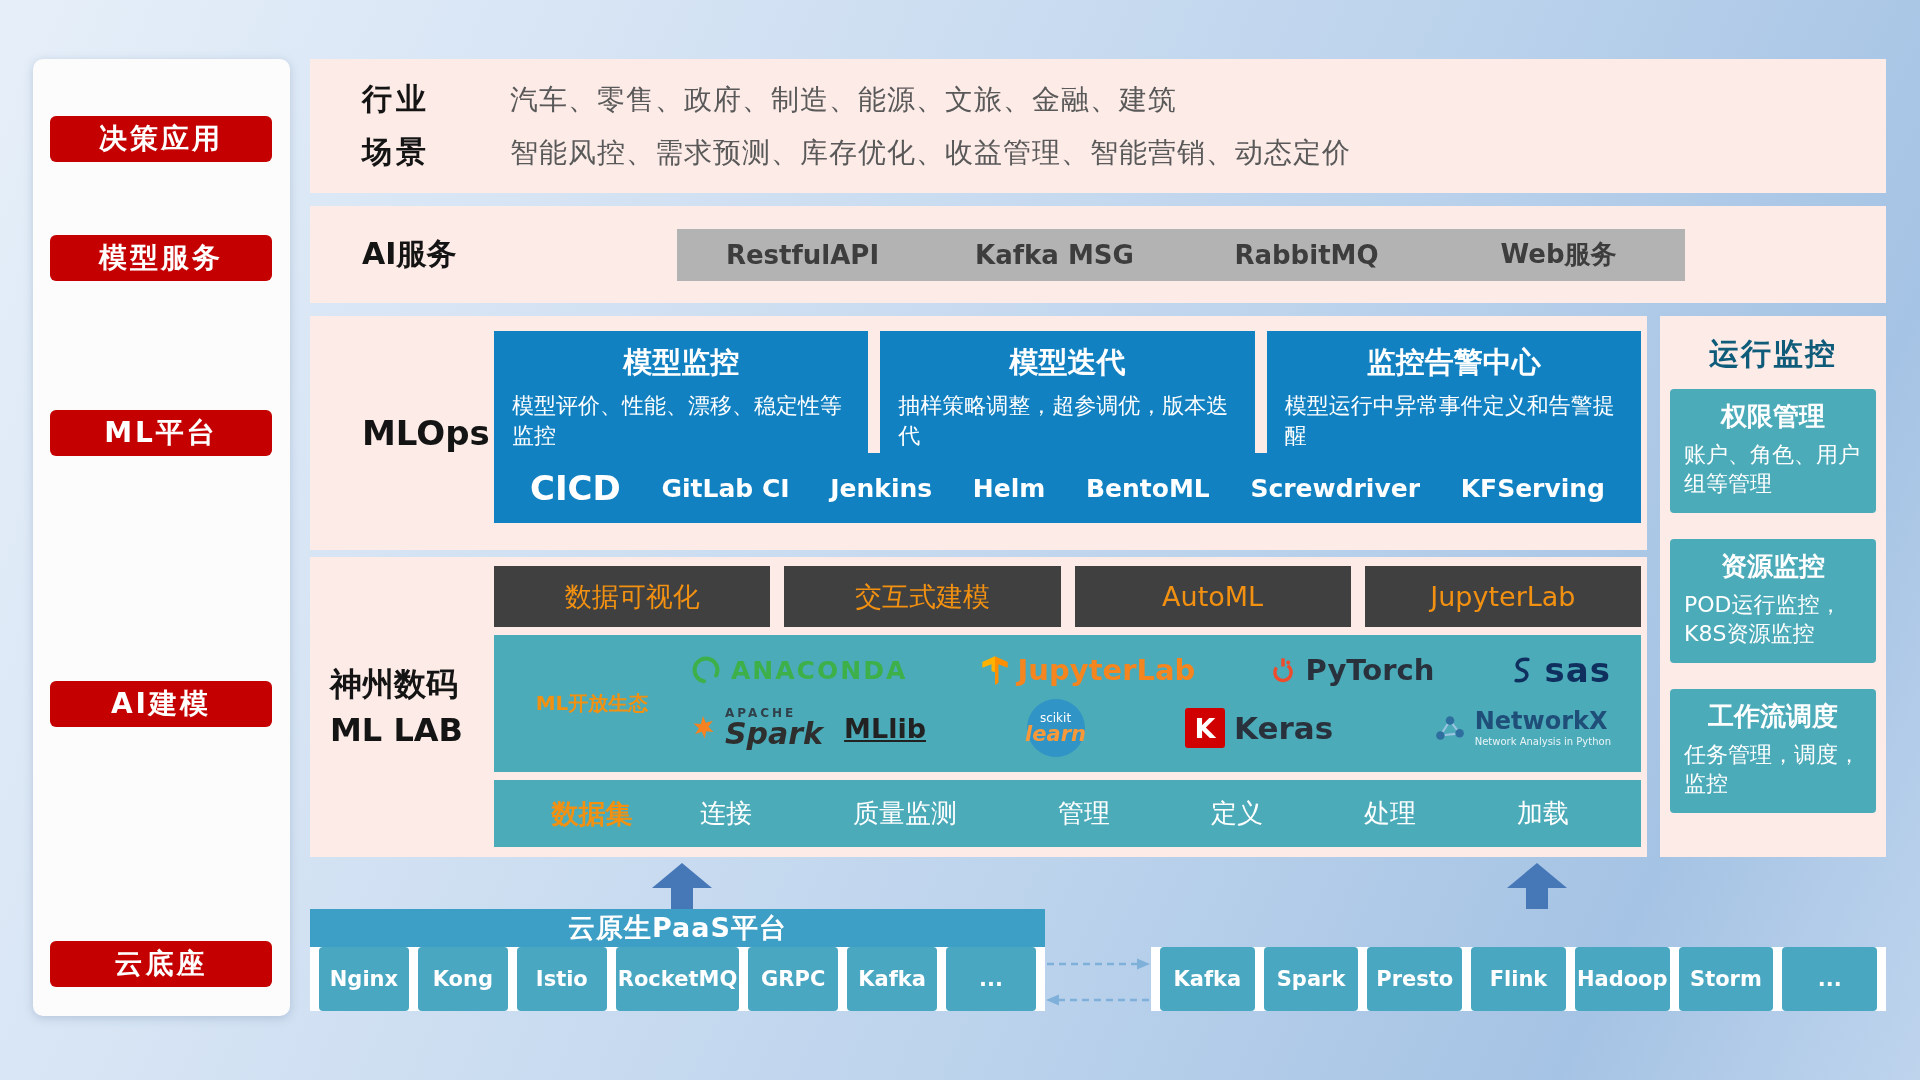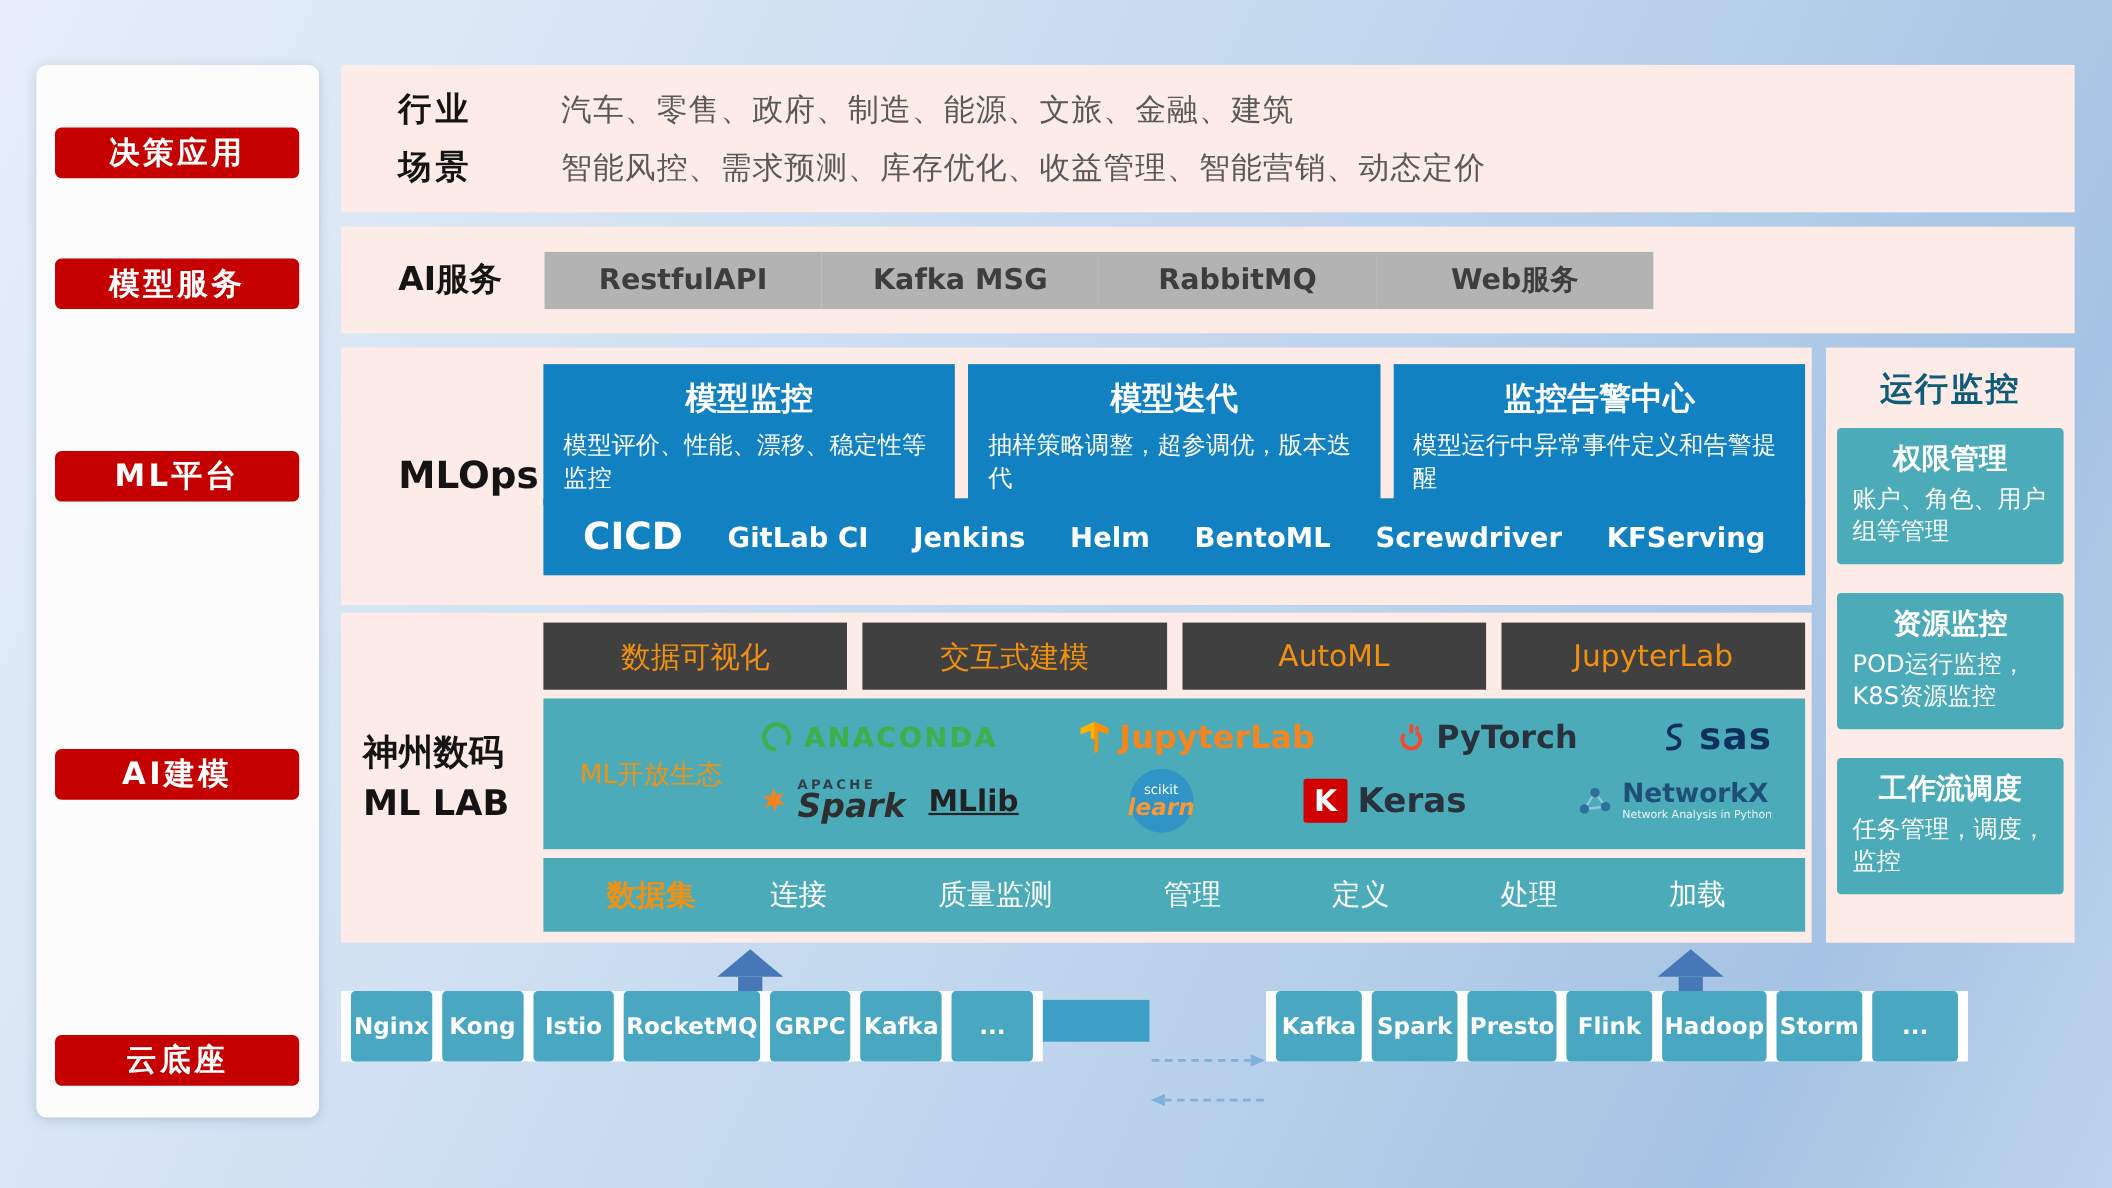--- a/index.html
+++ b/index.html
@@ -18,41 +18,41 @@
   
   .industry-panel{left:310px;top:59px;width:1576px;height:134px;display:flex;flex-direction:column;justify-content:space-evenly;padding:8px 20px 8px 52px;}
   .ind-row{display:flex;align-items:center;}
   .ind-label{width:148px;font-size:30px;font-weight:bold;color:#141414;letter-spacing:4px;}
   .ind-value{font-size:28px;color:#595959;letter-spacing:1px;}
 
   
   .ai-panel{left:310px;top:206px;width:1576px;height:97px;display:flex;align-items:center;padding-left:52px;}
   .big-label{font-size:30px;font-weight:bold;color:#141414;}
   .ai-panel .big-label{width:133px;}
-  .ai-buttons{flex:1;display:flex;justify-content:flex-start;padding-right:20px;}
+  .ai-buttons{flex:1;display:flex;justify-content:center;padding-right:20px;}
   .gray-btn{width:252px;height:52px;background:#b3b3b3;color:#3d3d3d;font-weight:bold;font-size:26px;display:flex;align-items:center;justify-content:center;cursor:pointer;}
 
   
   .mlops-panel{left:310px;top:316px;width:1337px;height:234px;}
   .mlops-label{position:absolute;left:52px;top:50%;transform:translateY(-50%);font-size:34px;font-weight:bold;color:#141414;}
   .mlops-cards{position:absolute;left:184px;top:15px;width:1147px;height:128px;display:flex;gap:12px;}
   .blue-card{flex:1;background:#1181c2;color:#fff;padding:12px 18px 8px;}
   .blue-card-title{text-align:center;font-size:29px;font-weight:bold;margin-bottom:8px;}
   .blue-card-desc{font-size:22px;line-height:1.35;}
   .cicd-bar{position:absolute;left:184px;top:137px;width:1147px;height:70px;background:#1181c2;color:#fff;display:flex;align-items:center;justify-content:space-between;padding:0 36px;}
   .cicd-title{font-size:34px;font-weight:bold;}
   .cicd-tool{font-size:25px;font-weight:600;}
 
   
   .mllab-panel{left:310px;top:557px;width:1337px;height:300px;}
   .mllab-label{position:absolute;left:20px;top:50%;transform:translateY(-50%);width:162px;font-size:32px;font-weight:bold;color:#141414;line-height:1.45;}
   .mllab-tools{position:absolute;left:184px;top:9px;width:1147px;height:61px;display:flex;gap:14px;}
   .teal-btn{flex:1;background:#404040;color:#f29111;font-size:27px;font-weight:normal;display:flex;align-items:center;justify-content:center;cursor:pointer;}
   .eco-panel{position:absolute;left:184px;top:78px;width:1147px;height:137px;background:#4babb9;display:flex;}
-  .eco-label{width:196px;display:flex;align-items:center;justify-content:center;color:#f29111;font-size:24px;font-weight:normal;}
+  .eco-label{width:196px;display:flex;align-items:center;justify-content:center;color:#f29111;font-size:20px;font-weight:bold;}
   .eco-logos{flex:1;display:flex;flex-direction:column;justify-content:space-evenly;padding:6px 30px 6px 0;}
   .eco-row{display:flex;align-items:center;justify-content:space-between;}
   .dataset-bar{position:absolute;left:184px;top:223px;width:1147px;height:67px;background:#4babb9;display:flex;align-items:center;}
   .dataset-label{width:196px;text-align:center;color:#f29111;font-size:27px;font-weight:bold;}
   .dataset-items{flex:1;display:flex;justify-content:space-between;padding:0 72px 0 10px;color:#fff;font-size:26px;}
 
   
   .logo{display:flex;align-items:center;gap:9px;}
   .anaconda-text{color:#3eb049;font-size:25px;font-weight:bold;letter-spacing:2px;}
   .tf-text{color:#f5851f;font-size:29px;font-weight:bold;}
@@ -77,21 +77,21 @@
   .monitor-card{position:absolute;left:10px;width:206px;height:124px;background:#4babb9;border-radius:4px;color:#fff;padding:10px 14px;}
   .mc1{top:73px;}.mc2{top:223px;}.mc3{top:373px;}
   .monitor-card-title{text-align:center;font-size:26px;font-weight:bold;margin-bottom:7px;}
   .monitor-card-desc{font-size:22px;line-height:1.3;}
 
   
   .up-arrow{position:absolute;top:863px;width:60px;display:flex;flex-direction:column;align-items:center;}
   .tri{width:0;height:0;border-left:30px solid transparent;border-right:30px solid transparent;border-bottom:25px solid #4678b8;}
   .stem{width:22px;height:21px;background:#4678b8;}
   .bottom-bar{position:absolute;top:909px;width:735px;height:38px;background:#3d9ec6;color:#fff;font-size:27px;font-weight:bold;display:flex;align-items:center;justify-content:center;letter-spacing:1px;}
-  .chip-strip{position:absolute;top:901px;width:638px;height:64px;background:#fff;display:flex;gap:9px;padding:0 9px;}
+  .chip-strip{position:absolute;top:947px;width:735px;height:64px;background:#fff;display:flex;gap:9px;padding:0 9px;}
   .chip{flex:1;background:#4aa7c2;border-radius:4px;color:#fff;font-size:21px;font-weight:bold;display:flex;align-items:center;justify-content:center;text-align:center;line-height:1.05;padding:2px;cursor:pointer;}
   .dashed-arrows{position:absolute;left:1045px;top:950px;}
 </style>
 </head>
 <body>
 
 <div class="stage">
 
   <aside class="sidebar">
     <div class="red-btn" style="top:57px">决策应用</div>

